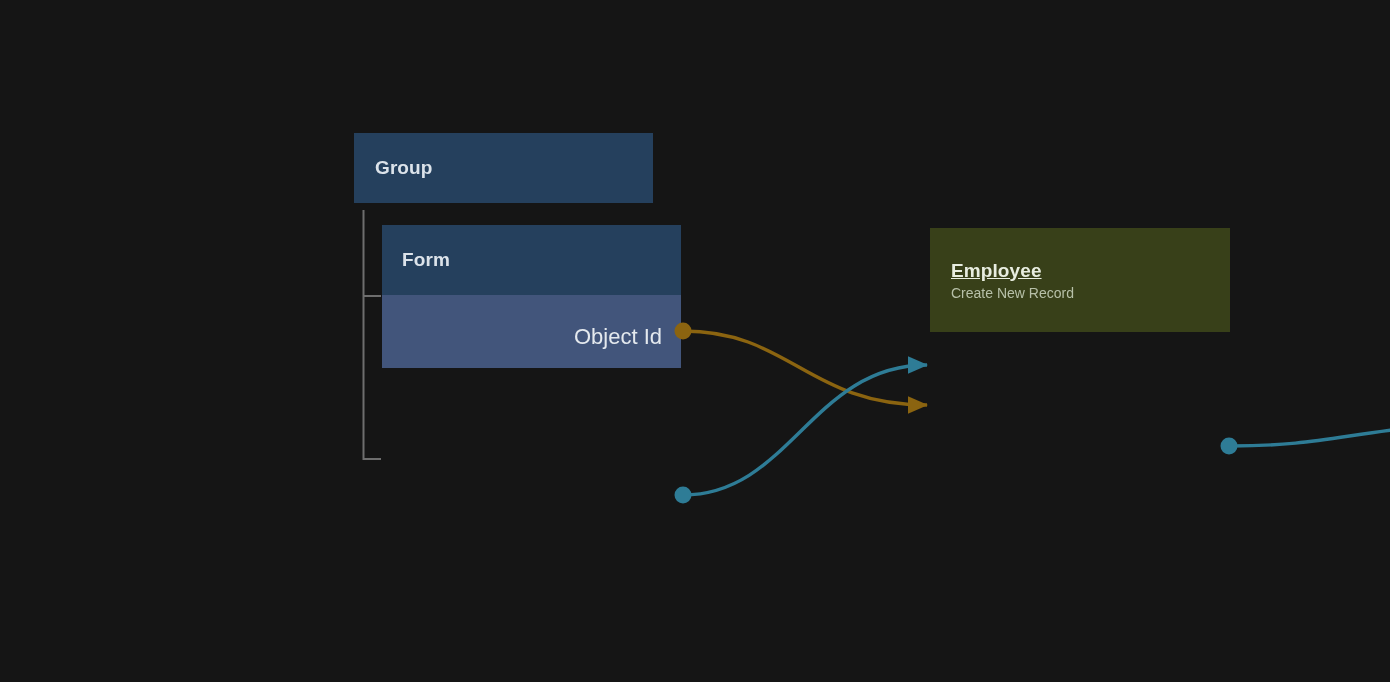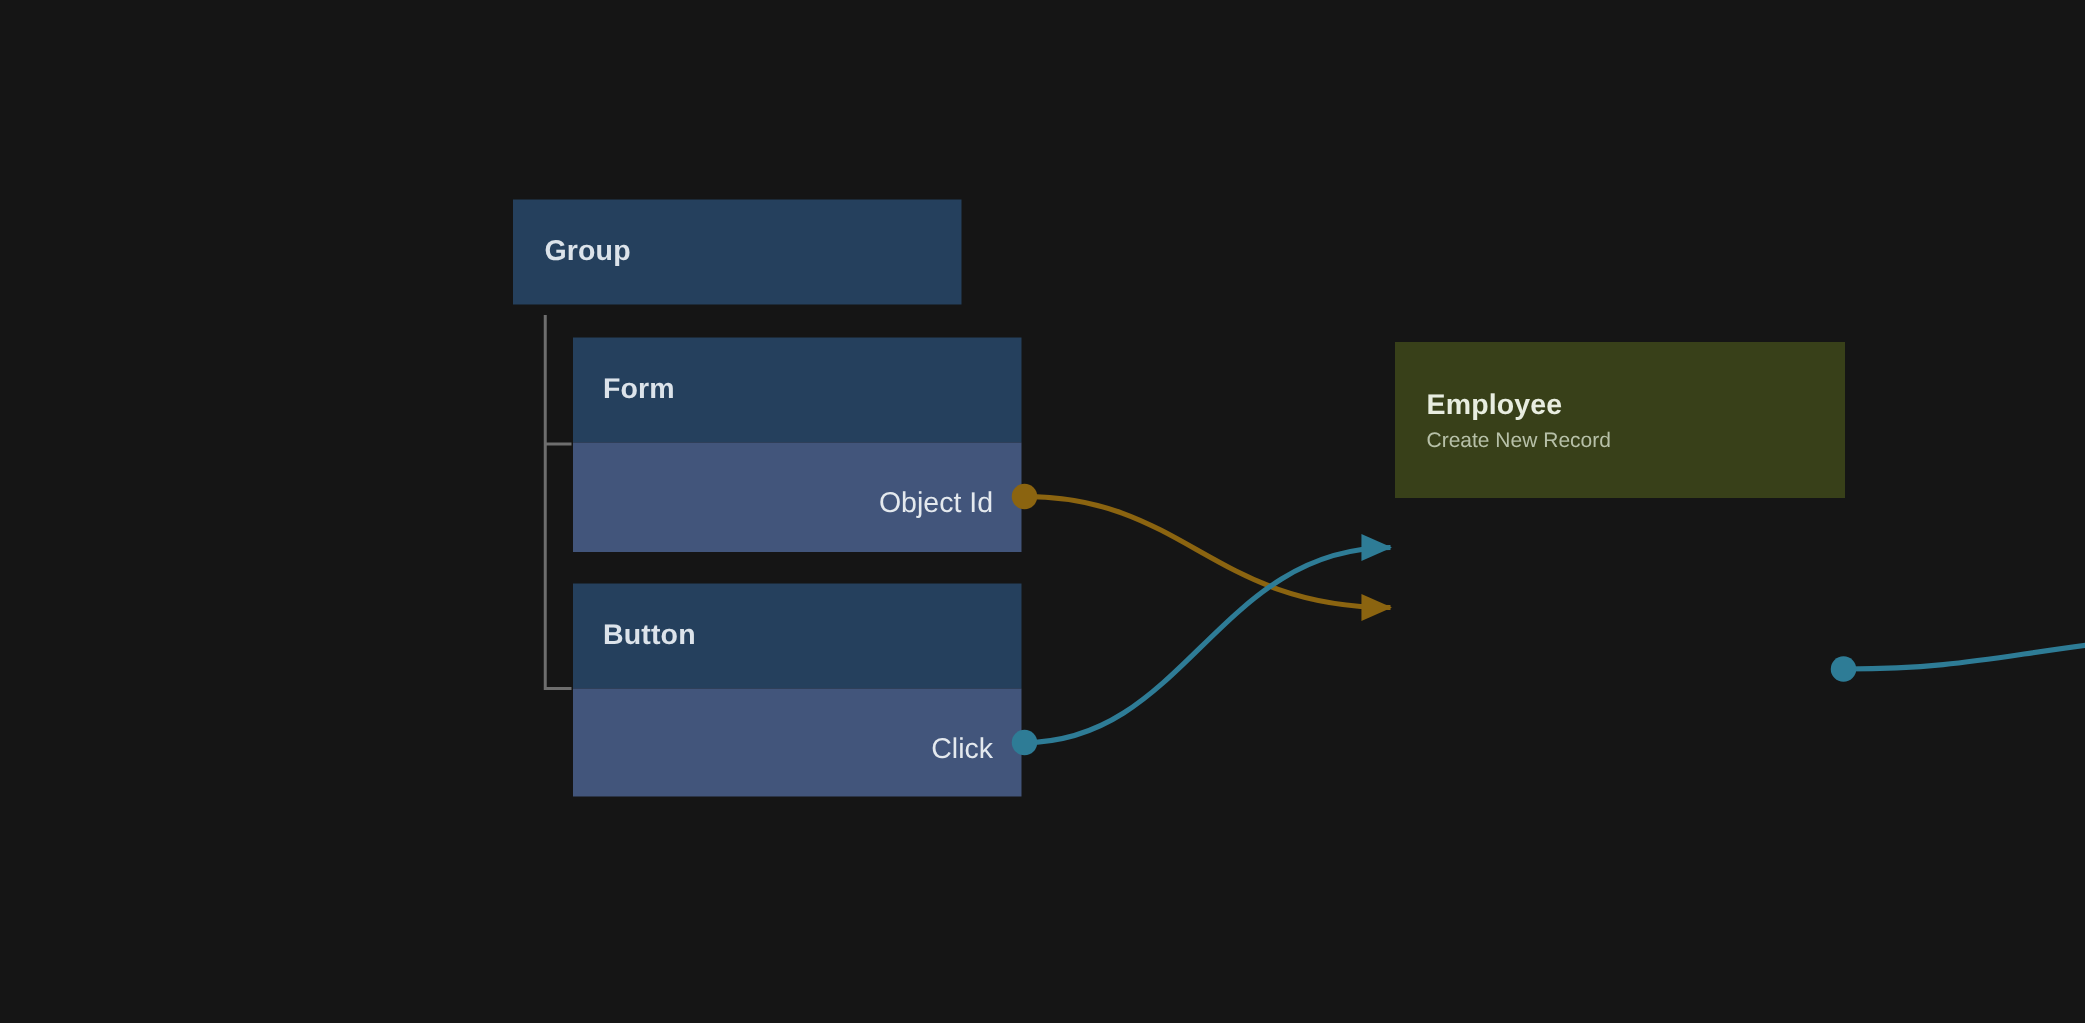--- a/index.html
+++ b/index.html
@@ -61,32 +61,33 @@
 
   .node-title {
     font-size: 19px;
     font-weight: bold;
     color: #DCE3EA;
     letter-spacing: 0.1px;
     white-space: nowrap;
   }
   .node-title-olive {
     color: #E8EDE0;
+    text-decoration: underline;
   }
   .node-subtitle {
     font-size: 14px;
     font-weight: normal;
     color: #B7C0A8;
     white-space: nowrap;
     margin-top: 3px;
   }
 
   .port-label {
     position: absolute;
-    font-size: 19px;
+    font-size: 22px;
     color: #E4E9EE;
     white-space: nowrap;
     line-height: 1;
   }
   .port-label.olive { color: #E8EDE0; }
   .port-label.right { right: 19px; }
   .port-label.left  { left: 22px; }
 
   
   .port-dot {
@@ -113,43 +114,35 @@
 <body>
 
 <div id="canvas">
 
   <svg id="group-tree" viewBox="0 0 1390 682" width="1390" height="682">
     <path d="M363.5 210 L363.5 460" stroke="#6E6E6E" stroke-width="2" fill="none"></path>
     <path d="M363.5 296 L381 296" stroke="#6E6E6E" stroke-width="2" fill="none"></path>
     <path d="M363.5 459 L381 459" stroke="#6E6E6E" stroke-width="2" fill="none"></path>
   </svg>
 
-  <div class="node node-blue" style="left:342px; top:133px; width:299px; height:70px;">
+  <div class="node node-blue" style="left:354px; top:133px; width:299px; height:70px;">
     <div class="node-header" style="height:70px; padding-left:21px;">
       <div class="node-title">Group</div>
     </div>
   </div>
 
   <div class="node node-blue" style="left:382px; top:225px; width:299px; height:143px;">
     <div class="node-header" style="height:70px; padding-left:20px;">
       <div class="node-title">Form</div>
     </div>
     <div class="node-body" style="height:73px;">
       <div class="port-label right" style="top:31px;">Object Id</div>
     </div>
   </div>
 
-  <div class="node node-blue" style="left:382px; top:389px; width:299px; height:142px;">
-    <div class="node-header" style="height:70px; padding-left:20px;">
-      <div class="node-title">Button</div>
-    </div>
-    <div class="node-body" style="height:72px;">
-      <div class="port-label right" style="top:31px;">Click</div>
-    </div>
-  </div>
 
   <div class="node node-olive" style="left:930px; top:228px; width:300px; height:255px;">
     <div class="node-header" style="height:104px; padding-left:21px;">
       <div class="node-title node-title-olive">Employee</div>
       <div class="node-subtitle">Create New Record</div>
     </div>
   </div>
 
   <svg id="edge-layer" viewBox="0 0 1390 682" width="1390" height="682">
     <defs>

